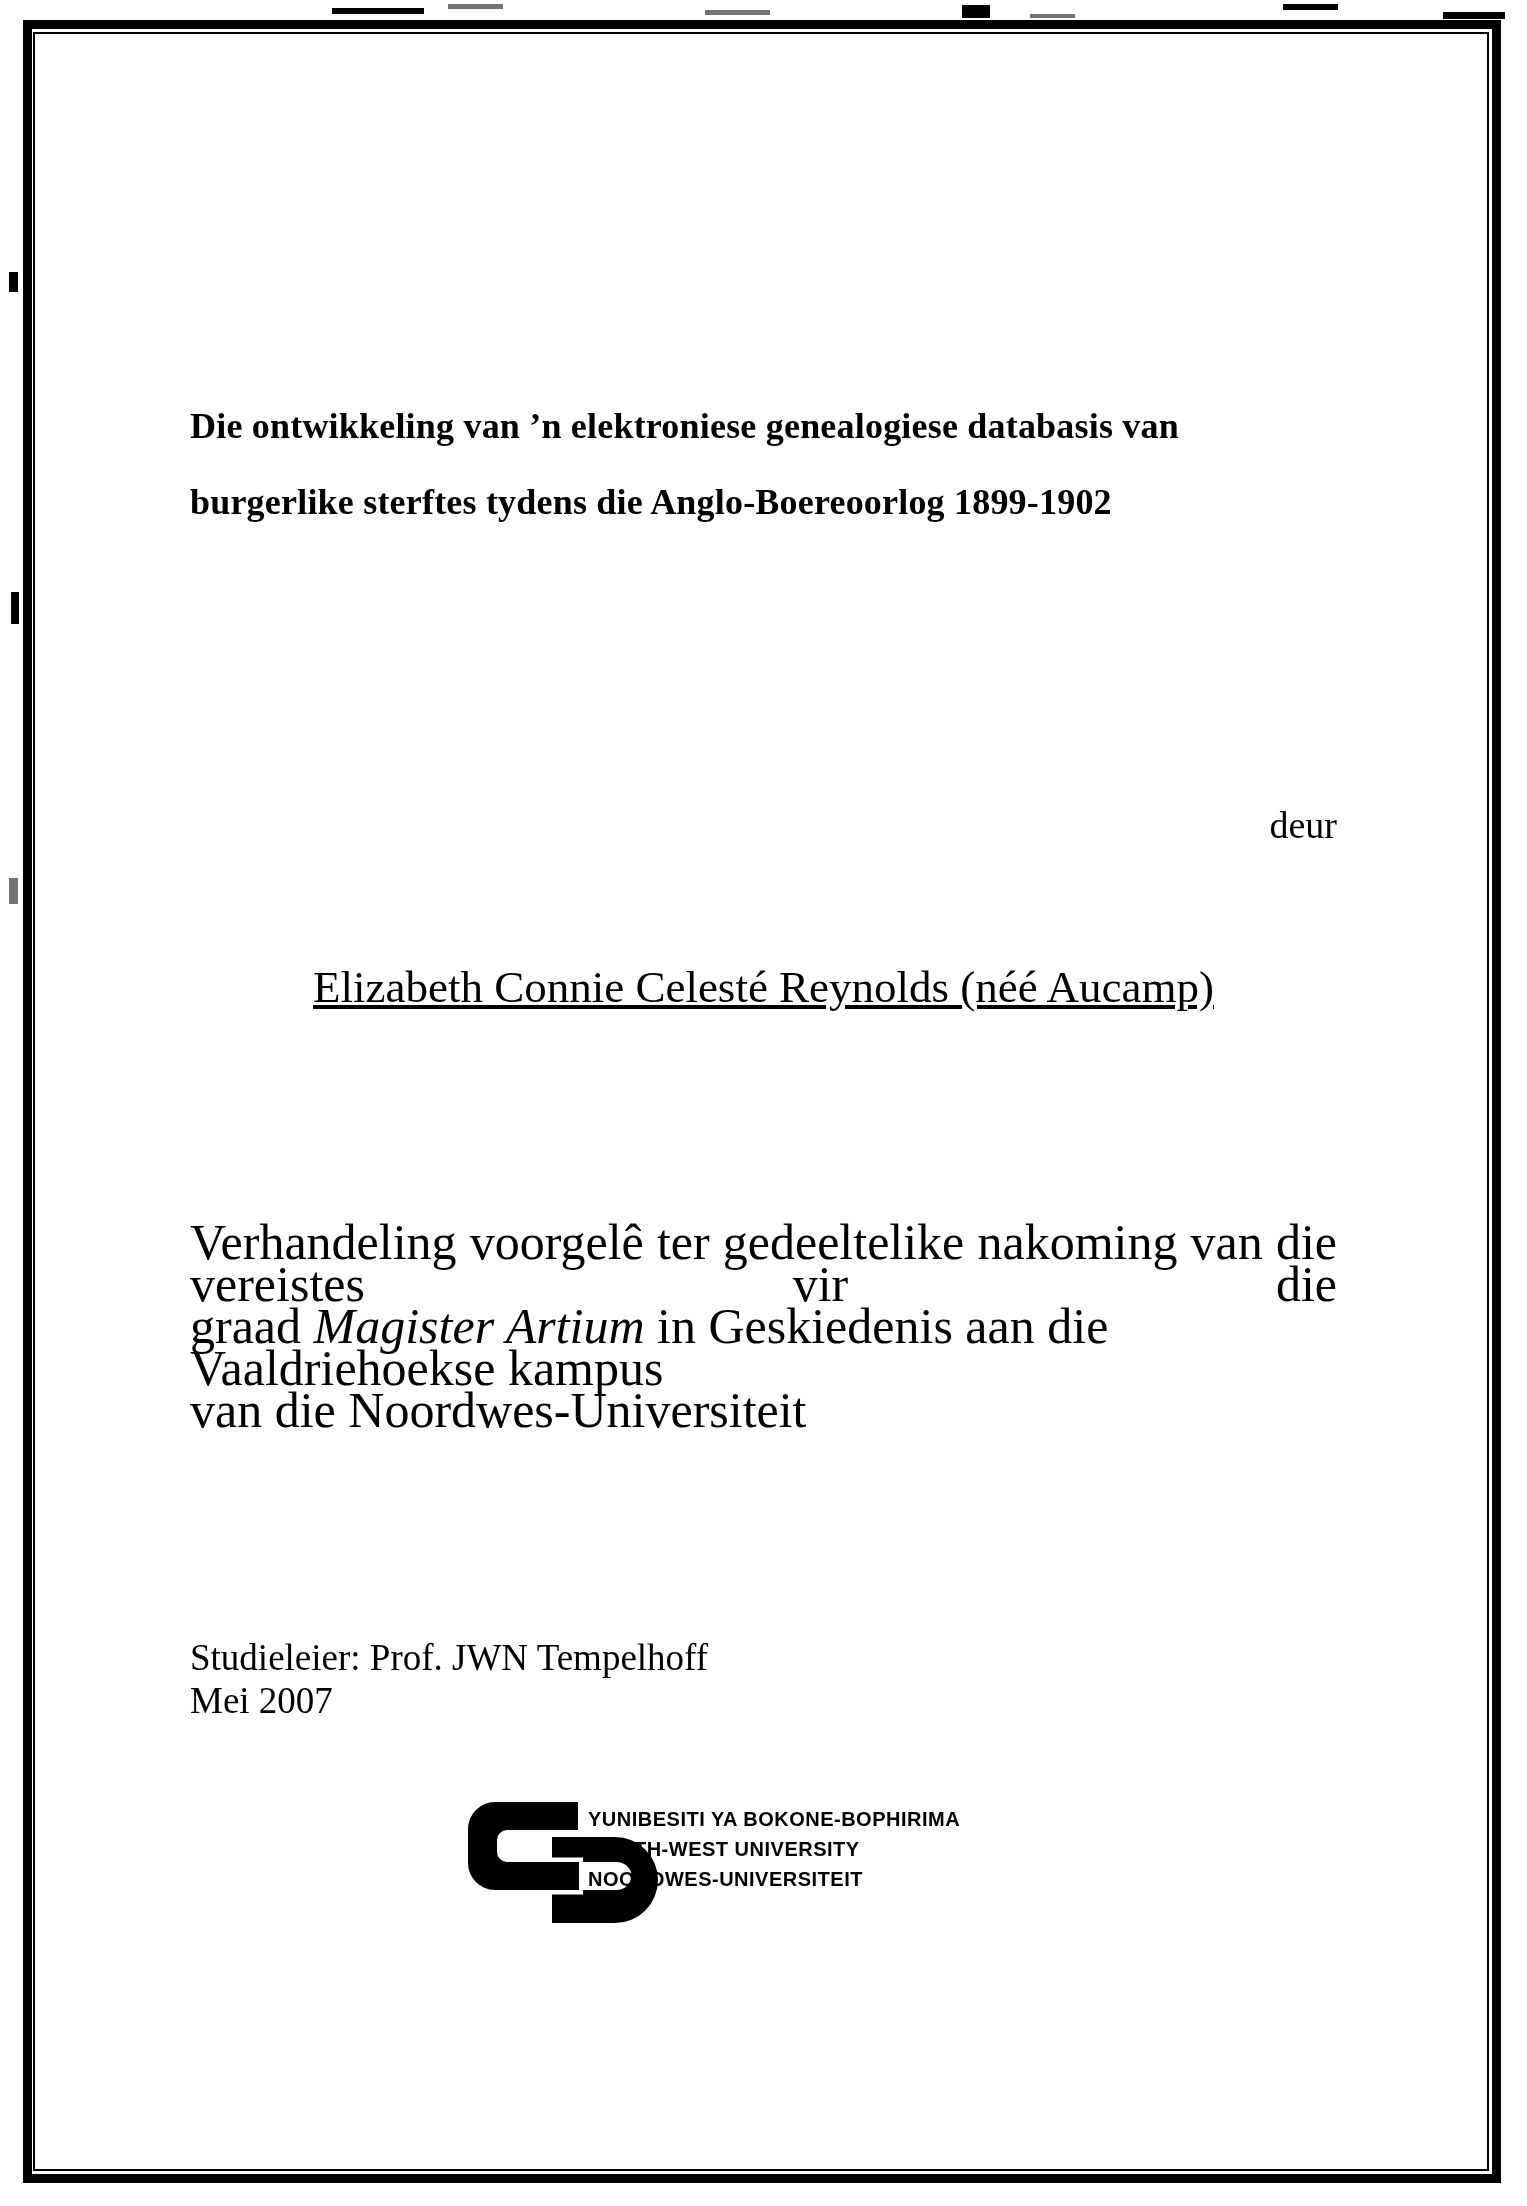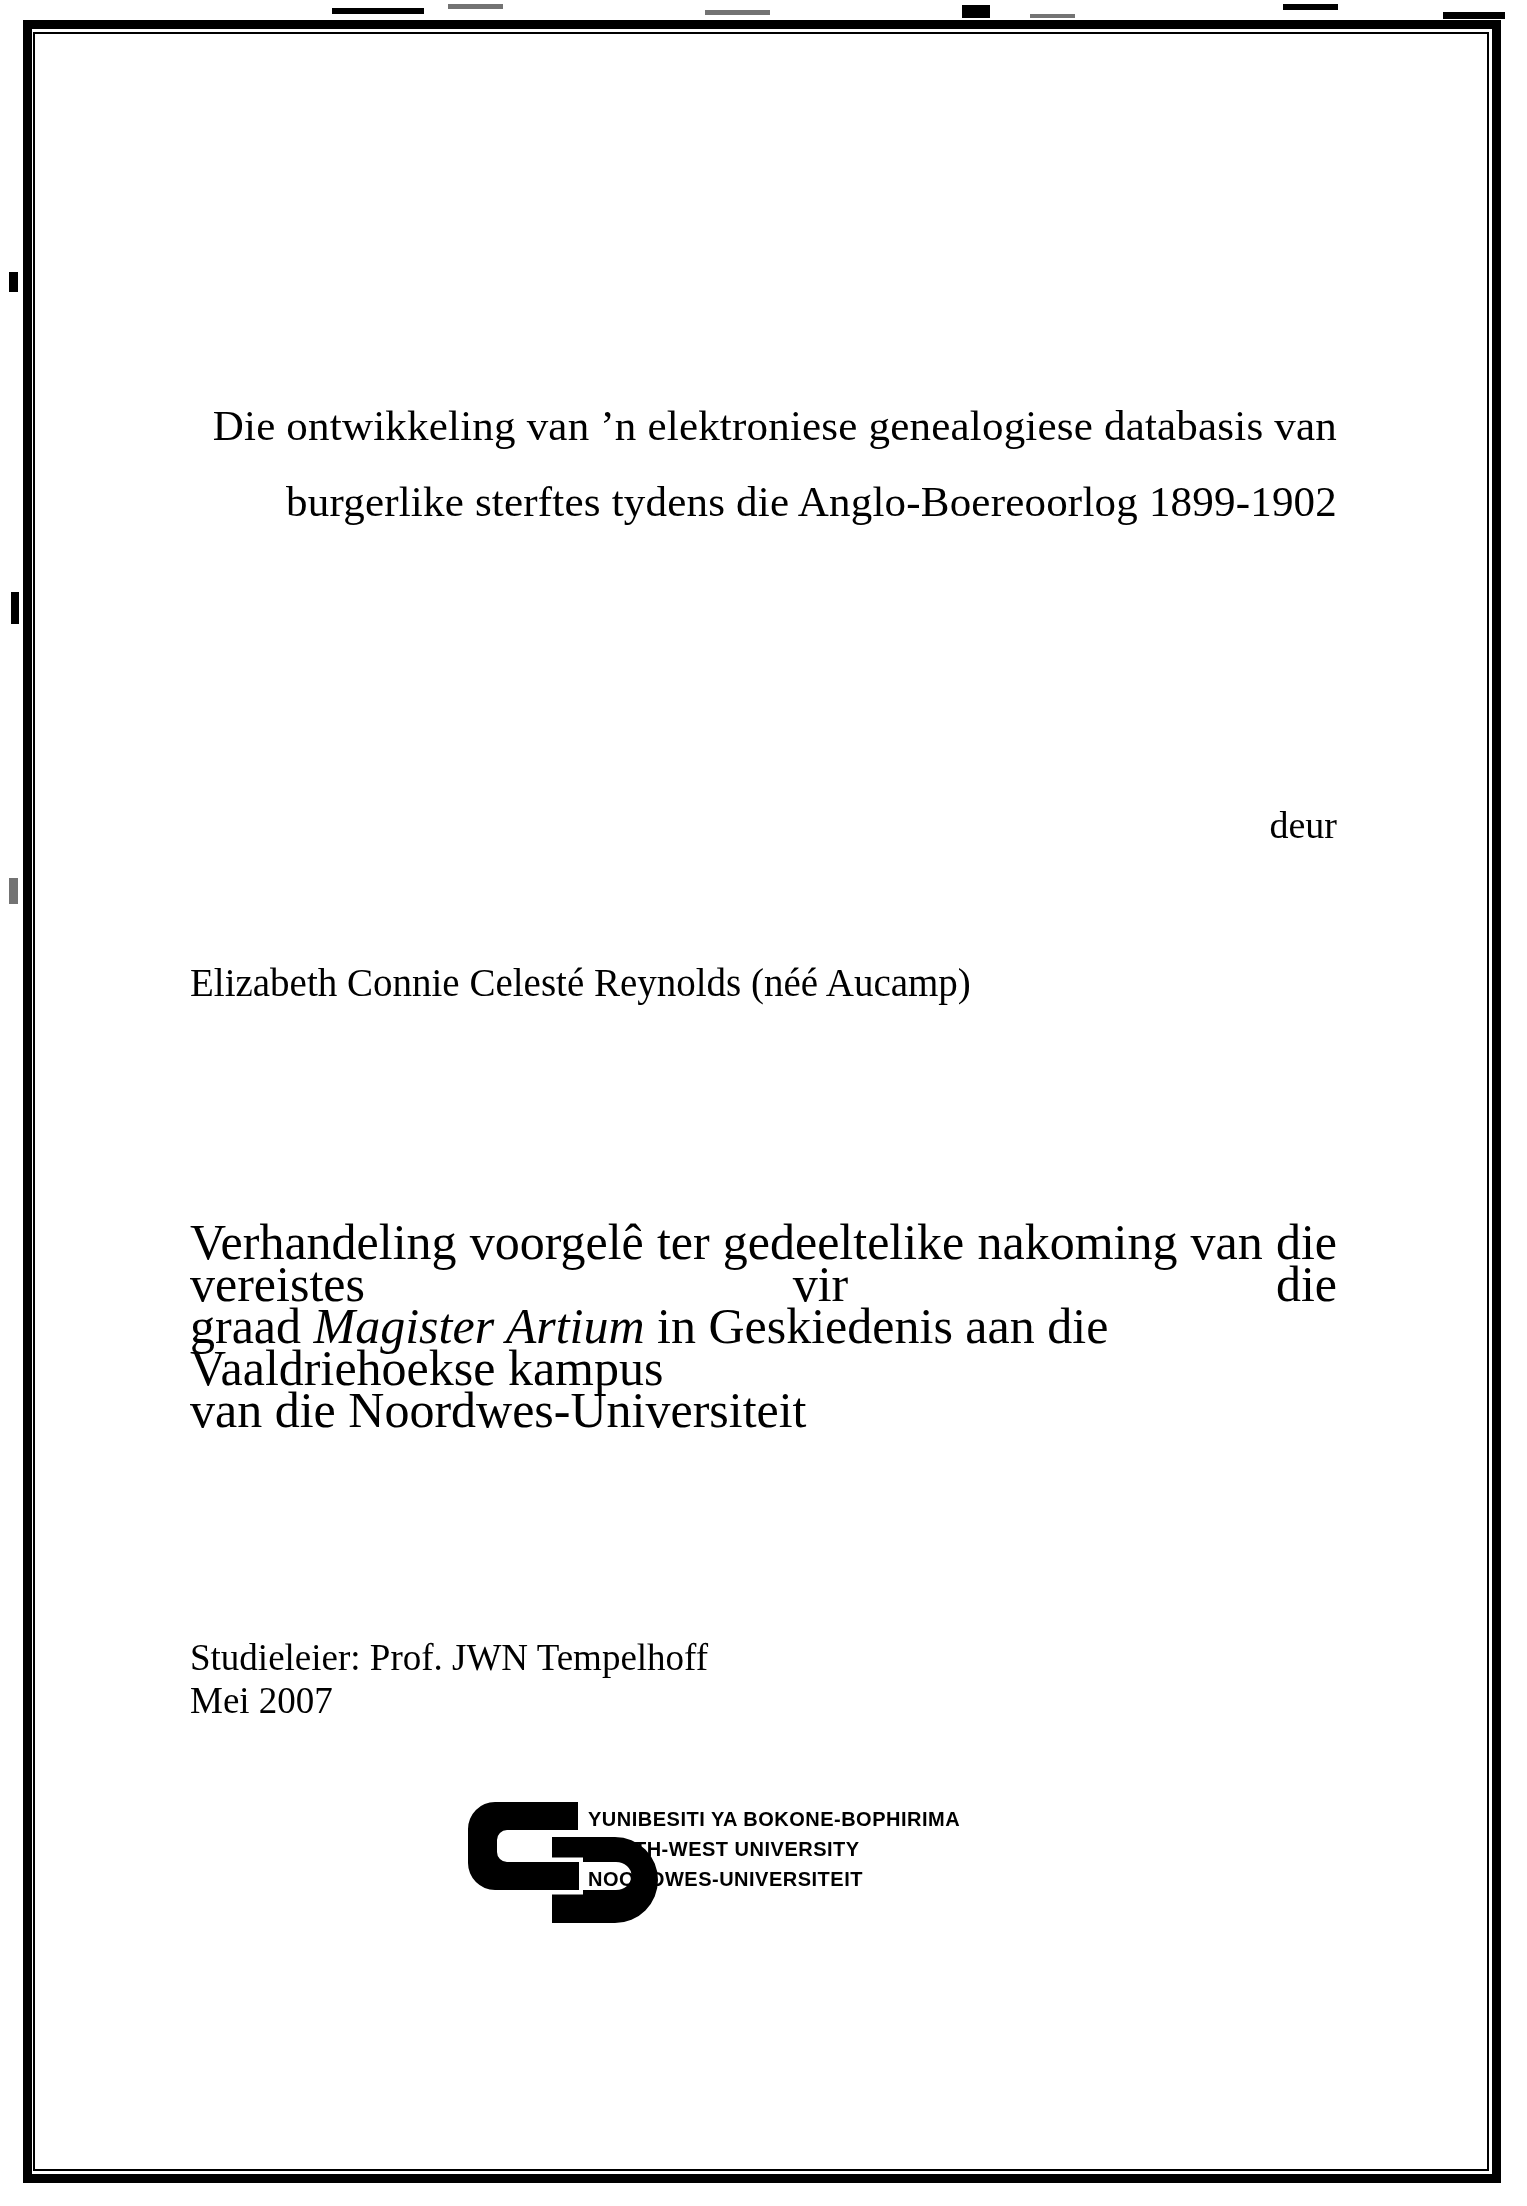--- a/index.html
+++ b/index.html
@@ -15,30 +15,31 @@
     position:absolute;left:23px;top:20px;width:1478px;height:2163px;
     border:9px solid #000;box-sizing:border-box;
   }
   .frame-inner{
     position:absolute;left:33px;top:32px;width:1456px;height:2139px;
     border:2px solid #000;box-sizing:border-box;
   }
   
   .title-block{
     position:absolute;left:190px;top:388px;width:1147px;
-    text-align:right;font-size:43px;line-height:76px;
+    text-align:left;font-size:36px;line-height:76px;
     letter-spacing:0.2px;
+    font-weight:bold;
   }
   .byline{
     position:absolute;left:190px;top:803px;width:1147px;
     text-align:right;font-size:38px;line-height:1.2;
   }
   .author{
     position:absolute;left:190px;top:960px;width:1147px;
-    text-align:left;font-size:39px;line-height:1.2;
+    text-align:center;font-size:45px;line-height:1.2;text-decoration:underline;
   }
   .statement{
     position:absolute;left:190px;top:1221px;width:1147px;
     font-size:50px;line-height:42px;
   }
   .statement .justified{
     text-align:justify;text-align-last:justify;
   }
   .italic{font-style:italic;text-align:right;}
   .supervisor-block{

